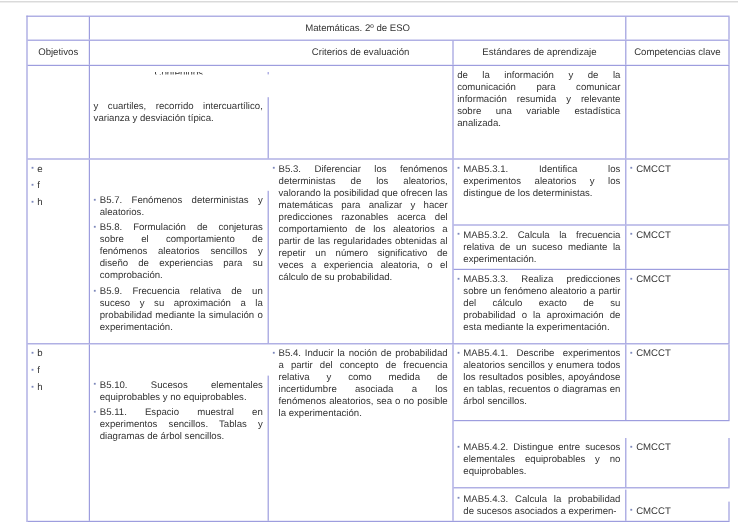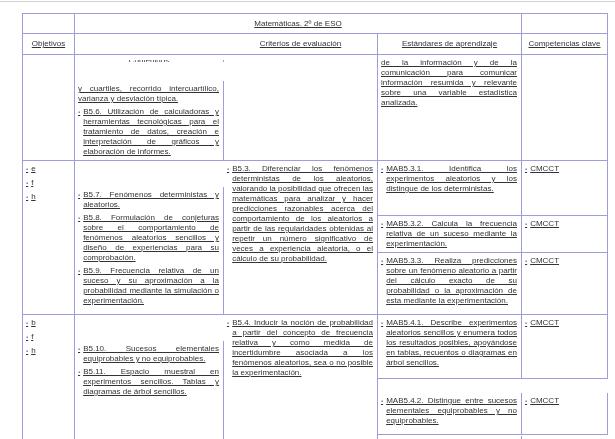--- a/index.html
+++ b/index.html
@@ -9,21 +9,21 @@
     --rule:#d2d2d2;
     --bg:#ffffff;
   }
   *{margin:0;padding:0;box-sizing:border-box;}
   html,body{background:#fff;}
   body{font-family:"Liberation Sans","DejaVu Sans",sans-serif;color:var(--text);}
   .page{position:relative;width:615px;height:439px;background:var(--bg);overflow:hidden;}
   .top-rule{position:absolute;left:0;top:1px;width:615px;height:1px;background:var(--rule);}
   .tbl{position:absolute;left:22px;top:13px;width:586px;border-top:1px solid var(--border);border-left:1px solid var(--border);font-size:8px;line-height:10px;}
   .row{display:flex;border-bottom:1px solid var(--border);align-items:stretch;}
-  .cell{border-right:1px solid var(--border);padding:3px 4px 3px 3px;overflow:hidden;text-decoration:underline;}
+  .cell{border-right:1px solid var(--border);padding:3px 4px 3px 3px;overflow:hidden;}
   .c-obj{width:52px;}
   .c-cont{width:149px;margin-top:26px;}
   .c-crit{width:154px;}
   .c-est{width:144px;}
   .c-comp{width:86px;}
   .c-span{width:447px;}
   .hdr1{height:20px;}
   .hdr2{height:21px;}
   .hcell{display:flex;align-items:center;justify-content:center;text-align:center;padding:1px 2px;}
   .right-sec{display:flex;flex-direction:column;flex:1;}
@@ -58,24 +58,20 @@
       <div class="cell c-crit hcell">Criterios de evaluación</div>
       <div class="cell c-est hcell">Estándares de aprendizaje</div>
       <div class="cell c-comp hcell">Competencias clave</div>
     </div>
 
     <div id="tbody">
         <div class="row" style="min-height: 78px;">
           <div class="cell c-obj"></div>
           <div class="cell c-cont">
             <div class="jtext plain">y cuartiles, recorrido intercuartílico, varianza y desviación típica.</div>
-            <div class="item">
-              <div class="bullet">▪</div>
-              <div class="item-text jtext">B5.6. Utilización de calculadoras y herramientas tecnológicas para el tratamiento de datos, creación e interpretación de gráficos y elaboración de informes.</div>
-            </div>
           </div>
           <div class="cell c-crit"></div>
           <div class="right-sec">
             <div class="sub-row">
               <div class="cell c-est">
                 <div class="jtext plain">de la información y de la comunicación para comunicar información resumida y relevante sobre una variable estadística analizada.</div>
               </div>
               <div class="cell c-comp"></div>
             </div>
           </div>

